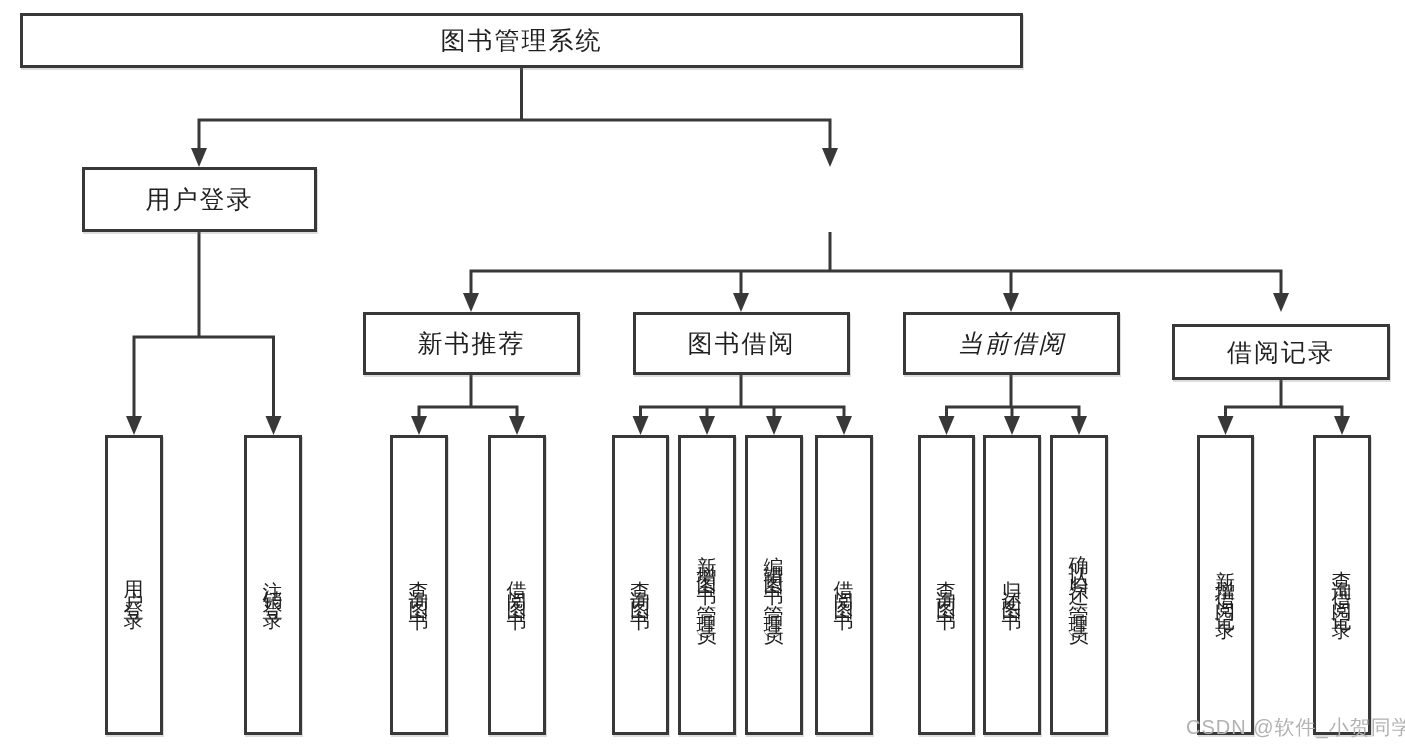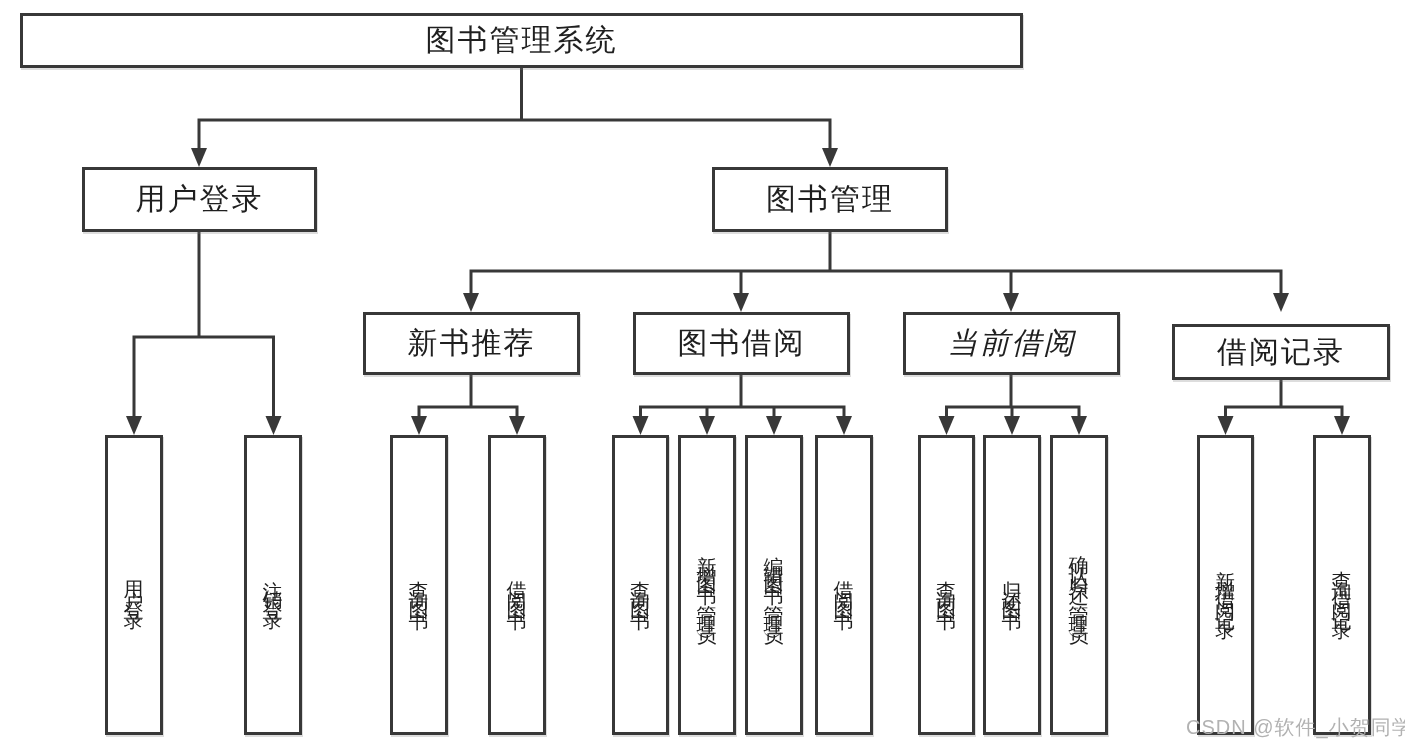--- a/index.html
+++ b/index.html
@@ -22,21 +22,21 @@
     box-sizing: border-box;
     border: 3px solid #383838;
     background: #ffffff;
     display: flex;
     align-items: center;
     justify-content: center;
     color: #1f1f1f;
     box-shadow: 1px 2px 0 rgba(120,120,120,0.25);
   }
   .hbox span {
-    font-size: 30px;
+    font-size: 25px;
     letter-spacing: 2px;
     white-space: nowrap;
   }
   .vbox span.vtext {
     writing-mode: vertical-rl;
     text-orientation: mixed;
     font-size: 20px;
     letter-spacing: 10px;
     line-height: 1;
     white-space: nowrap;
@@ -97,23 +97,20 @@
     </g>
   </svg>
 
   <div class="node hbox" style="left:20px; top:13px; width:1003px; height:55px;">
     <span>图书管理系统</span>
   </div>
 
   <div class="node hbox" style="left:82px; top:167px; width:235px; height:65px;">
     <span>用户登录</span>
   </div>
-  <div class="node hbox" style="left:712px; top:167px; width:236px; height:65px;">
-    <span>图书管理</span>
-  </div>
 
   <div class="node hbox" style="left:363px; top:312px; width:217px; height:63px;text-align:center;">
     <span>新书推荐</span>
   </div>
   <div class="node hbox" style="left:633px; top:312px; width:217px; height:63px;">
     <span>图书借阅</span>
   </div>
   <div class="node hbox" style="left:903px; top:312px; width:217px; height:63px;font-style:italic;">
     <span>当前借阅</span>
   </div>

